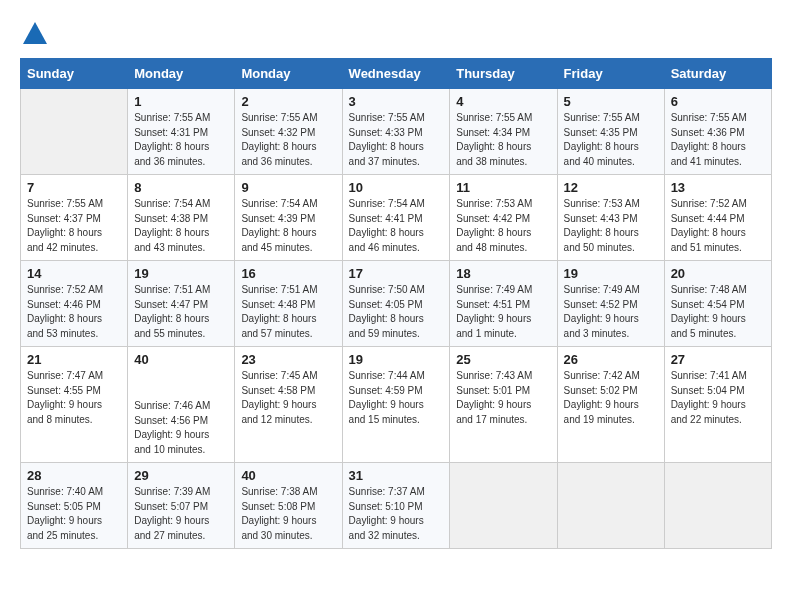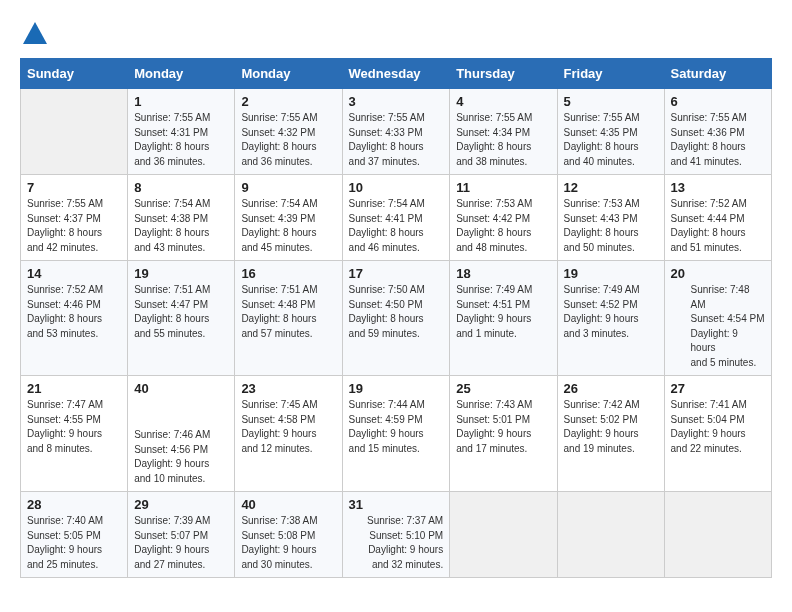--- a/index.html
+++ b/index.html
@@ -237,41 +237,41 @@
         <td>
           <span class="day-number">16</span>
           <div class="day-detail" style="white-space: pre-line;">Sunrise: 7:51 AM
 Sunset: 4:48 PM
 Daylight: 8 hours
 and 57 minutes.</div>
         </td>
         <td>
           <span class="day-number">17</span>
           <div class="day-detail" style="white-space: pre-line;">Sunrise: 7:50 AM
-Sunset: 4:50 PM
+Sunset: 4:05 PM
 Daylight: 8 hours
 and 59 minutes.</div>
         </td>
         <td>
           <span class="day-number">18</span>
           <div class="day-detail" style="white-space: pre-line;">Sunrise: 7:49 AM
 Sunset: 4:51 PM
 Daylight: 9 hours
 and 1 minute.</div>
         </td>
         <td>
           <span class="day-number">19</span>
           <div class="day-detail" style="white-space: pre-line;">Sunrise: 7:49 AM
 Sunset: 4:52 PM
 Daylight: 9 hours
 and 3 minutes.</div>
         </td>
         <td>
           <span class="day-number">20</span>
-          <div class="day-detail" style="white-space: pre-line; margin-left: 20px;">Sunrise: 7:48 AM
+          <div class="day-detail" style="white-space: pre-line;">Sunrise: 7:48 AM
 Sunset: 4:54 PM
 Daylight: 9 hours
 and 5 minutes.</div>
         </td>
       </tr>
       <tr>
         <td>
           <span class="day-number">21</span>
           <div class="day-detail" style="white-space: pre-line;">Sunrise: 7:47 AM
 Sunset: 4:55 PM
@@ -338,21 +338,21 @@
         </td>
         <td>
           <span class="day-number">40</span>
           <div class="day-detail" style="white-space: pre-line;">Sunrise: 7:38 AM
 Sunset: 5:08 PM
 Daylight: 9 hours
 and 30 minutes.</div>
         </td>
         <td>
           <span class="day-number">31</span>
-          <div class="day-detail" style="white-space: pre-line; text-align: right;">Sunrise: 7:37 AM
+          <div class="day-detail" style="white-space: pre-line;">Sunrise: 7:37 AM
 Sunset: 5:10 PM
 Daylight: 9 hours
 and 32 minutes.</div>
         </td>
         <td class="empty-cell"></td>
         <td class="empty-cell"></td>
         <td class="empty-cell"></td>
       </tr>
     </tbody>
 </table>

